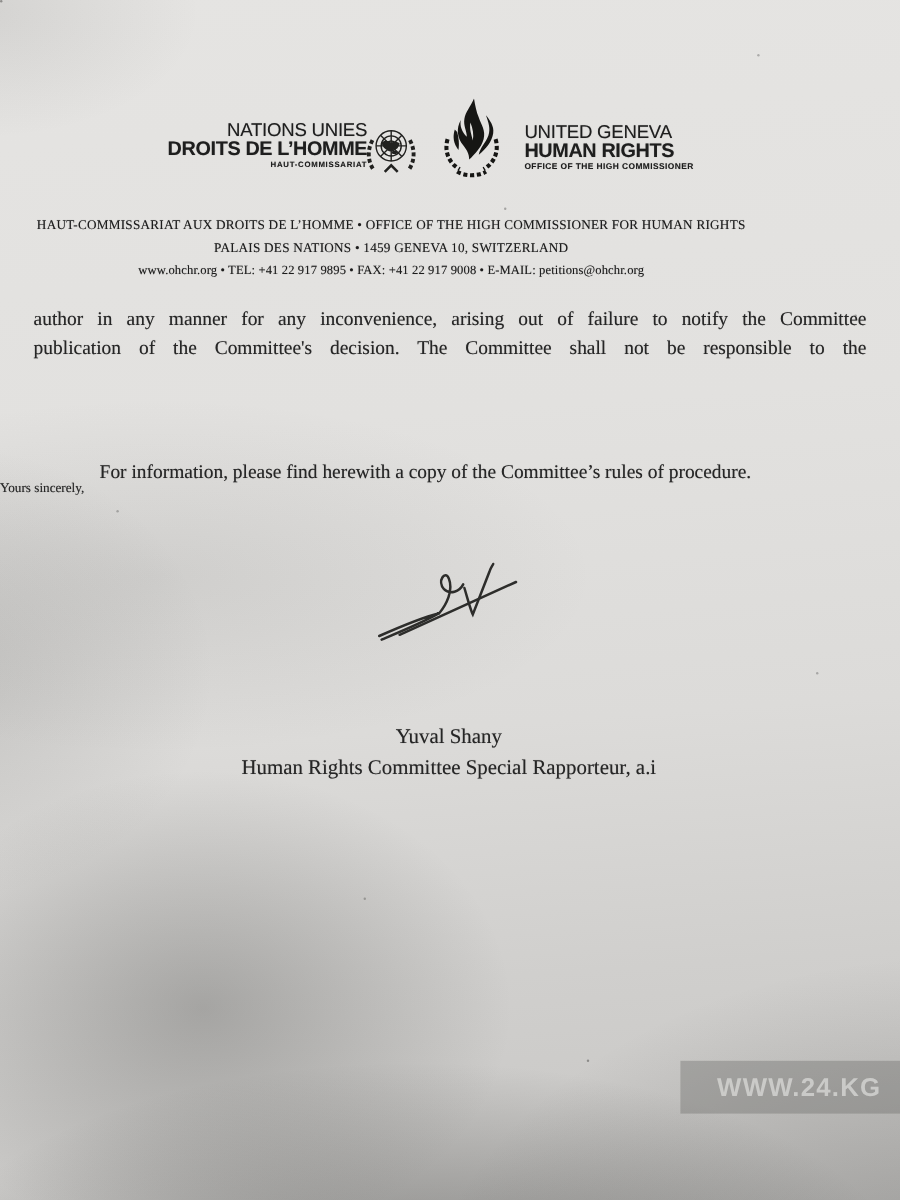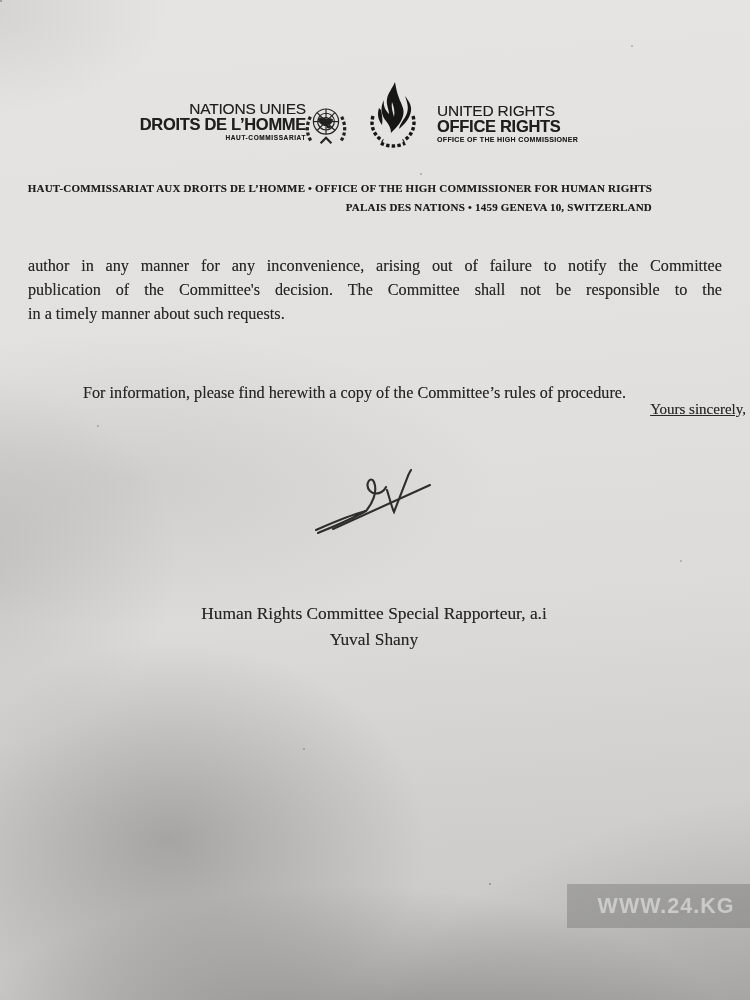--- a/index.html
+++ b/index.html
@@ -28,34 +28,34 @@
   .lh-right{ position:absolute; top:103px; left:437px; text-align:left; }
   .lh .l1{ font-size:15.5px; line-height:16px; letter-spacing:-0.2px; }
   .lh .l2{ font-size:16.5px; line-height:15px; font-weight:bold; letter-spacing:-0.3px; }
   .lh-left .l3{ font-size:6.5px; line-height:12px; font-weight:bold; letter-spacing:0.6px; }
   .lh-right .l3{ font-size:7px; line-height:12px; font-weight:bold; letter-spacing:0.35px; }
 
   .emblem-un{ position:absolute; left:299px; top:100px; }
   .emblem-hr{ position:absolute; left:365px; top:82px; }
 
   
-  .addr{ position:absolute; top:179px; left:0; width:652px; text-align:right;
-         font-weight:bold; color:#1c1c1c; }
+  .addr{ position:absolute; top:179px; left:0; width:652px; text-align:center;
+         font-weight:normal; color:#1c1c1c; }
   .addr .a1{ font-size:11px; line-height:19px; letter-spacing:0.2px; }
   .addr .a2{ font-size:11px; line-height:18px; letter-spacing:0.2px; }
   .addr .a3{ font-size:10.5px; line-height:19px; letter-spacing:0.1px; }
 
   
   .para1{ position:absolute; top:254px; left:28px; width:694px;
           font-size:16.2px; line-height:24px; color:#262626; }
   .para1 .just{ text-align:justify; text-align-last:justify; }
   .para2{ position:absolute; top:346px; left:28px; width:700px;
           font-size:16.2px; text-indent:55px; color:#262626;margin-top:38px; }
-  .closing{ position:absolute; top:401px; left:0; width:746px; text-align:right;
-            font-size:15px; color:#262626;text-decoration:underline; }
+  .closing{ position:absolute; top:401px; left:0; width:746px; text-align:left;
+            font-size:11px; color:#262626; }
 
   .sig{ position:absolute; left:298px; top:448px; }
 
   .signblock{ position:absolute; top:601px; left:0; width:748px; text-align:center;
               font-size:17.4px; line-height:25.5px; color:#262626; }
 
   
   .watermark{ position:absolute; left:567px; top:884px; width:198px; height:44px;
               background:rgba(104,104,102,0.38);
               display:flex; align-items:center; justify-content:center;
@@ -111,49 +111,49 @@
     <path fill="#161614" d="M14 26 C12 32 13 38 17 43 C18 38 17 32 16 28 Z"></path>
     <path fill="#e3e2e0" d="M27 20 C26 26 28 30 29 35 C30 30 29 25 27 20 Z"></path>
     <g fill="none" stroke="#161614" stroke-width="3.4" stroke-dasharray="3.4 2.2">
       <path d="M8 34 C 5 44 9 54 18 59"></path>
       <path d="M48 34 C 51 44 47 54 38 59"></path>
       <path d="M16 61 C 22 65 34 65 40 61"></path>
     </g>
   </svg>
 
   <div class="lh lh-right soft">
-    <div class="l1">UNITED RIGHTS</div>
-    <div class="l2">OFFICE RIGHTS</div>
+    <div class="l1">UNITED GENEVA</div>
+    <div class="l2">HUMAN RIGHTS</div>
     <div class="l3">OFFICE OF THE HIGH COMMISSIONER</div>
   </div>
 
   <div class="addr soft">
     <div class="a1">HAUT-COMMISSARIAT AUX DROITS DE L’HOMME • OFFICE OF THE HIGH COMMISSIONER FOR HUMAN RIGHTS</div>
     <div class="a2">PALAIS DES NATIONS • 1459 GENEVA 10, SWITZERLAND</div>
+    <div class="a3">www.ohchr.org • TEL: +41 22 917 9895 • FAX: +41 22 917 9008 • E-MAIL: petitions@ohchr.org</div>
   </div>
 
   <div class="para1 soft">
     <div class="just">author in any manner for any inconvenience, arising out of failure to notify the Committee</div>
     <div class="just">publication of the Committee's decision. The Committee shall not be responsible to the</div>
-    <div>in a timely manner about such requests.</div>
   </div>
 
   <div class="para2 soft">For information, please find herewith a copy of the Committee’s rules of procedure.</div>
 
   <div class="closing soft">Yours sincerely,</div>
 
   <svg class="sig" width="140" height="95" viewBox="0 0 140 95">
     <g fill="none" stroke="#1b1b19" stroke-width="2.1" stroke-linecap="round" opacity="0.9">
       <path d="M18 82 C 36 74 56 66 68 63 C 52 72 32 80 20 85"></path>
       <path d="M68 63 C 74 56 80 44 76 34 C 73 27 66 36 72 43 C 77 48 85 45 88 39"></path>
       <path d="M89 42 C 92 52 94 60 96 64 L 110 28 C 111 25 112 24 113 22"></path>
       <path d="M35 81 L 132 37"></path>
     </g>
   </svg>
 
   <div class="signblock soft">
+    <div>Yuval Shany</div>
     <div>Human Rights Committee Special Rapporteur, a.i</div>
-    <div>Yuval Shany</div>
   </div>
 
   <div class="watermark">WWW.24.KG</div>
 
 </div>
 
 </body></html>

